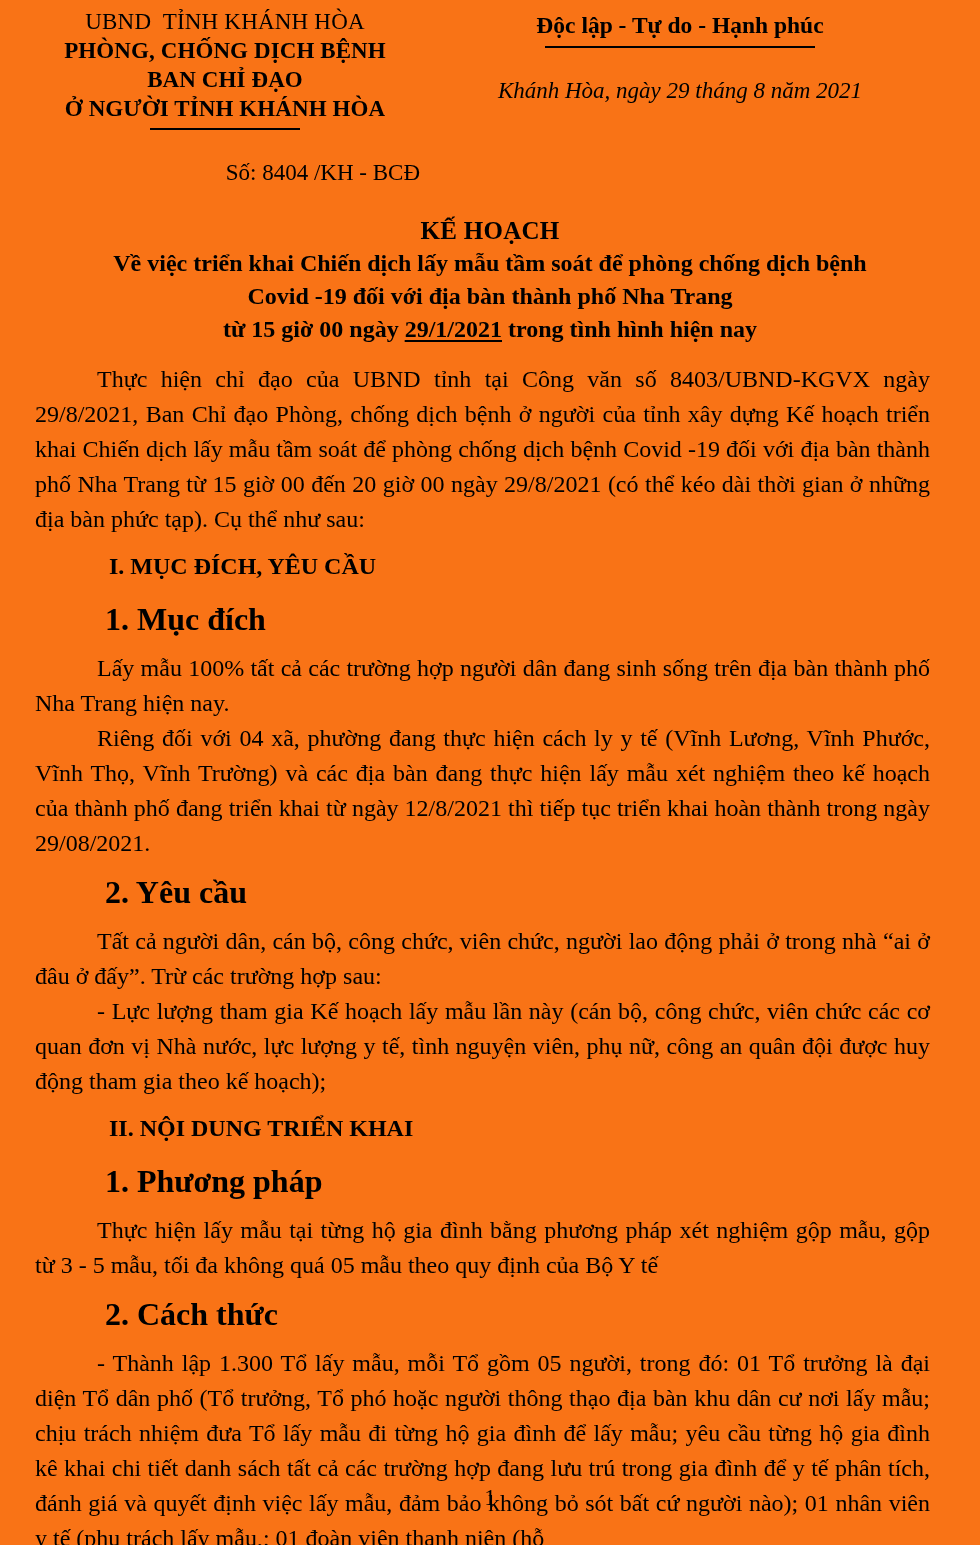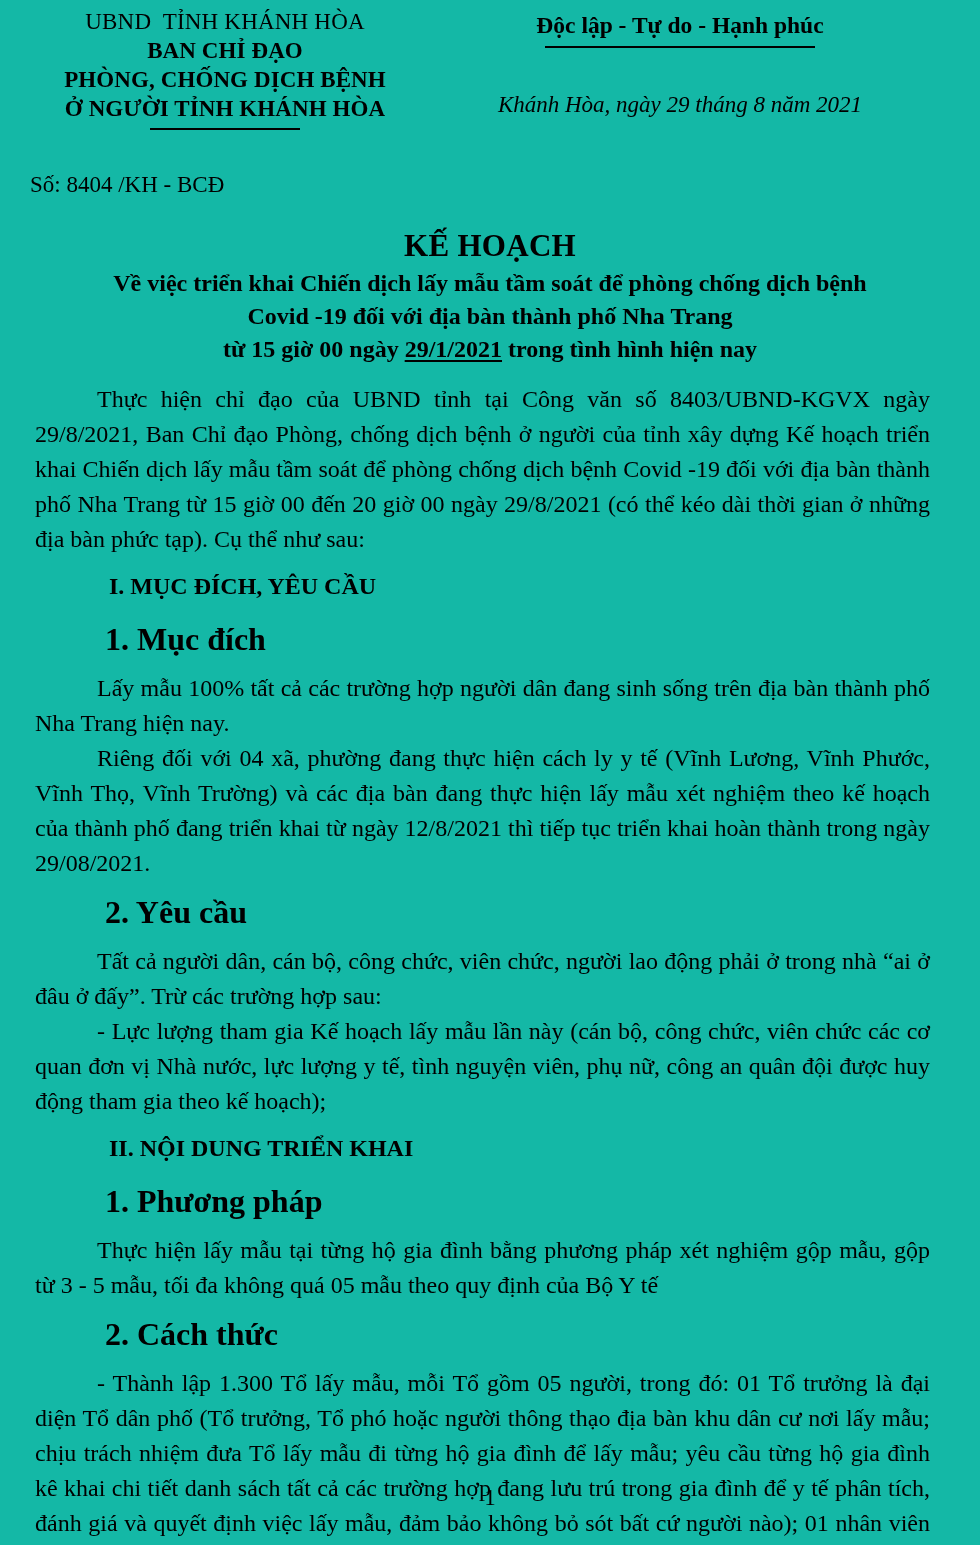--- a/index.html
+++ b/index.html
@@ -10,21 +10,21 @@
   }
   body {
     font-family: "Liberation Serif", "DejaVu Serif", serif;
     color: #000000;
   }
   .page {
     position: relative;
     width: 980px;
     height: 1545px;
     margin: 0 auto;
-    background: #14b8a6;
+    background: #f97316;
     overflow: hidden;
     box-sizing: border-box;
   }
 
   
   .doc-header {
     display: flex;
     flex-direction: row;
     align-items: flex-start;
     padding: 8px 40px 0 30px;
@@ -72,40 +72,40 @@
   }
   .rule-under-motto {
     width: 270px;
     height: 2px;
     background: #000;
     margin: 4px auto 0 auto;
   }
   .doc-number {
     font-size: 23px;
     font-weight: normal;
-    margin-top: 42px;
-    text-align: left;
+    margin-top: 30px;
+    text-align: right;
     white-space: pre;
   }
   .date-line {
     font-size: 23px;
     font-style: italic;
     font-weight: normal;
-    margin-top: 44px;
+    margin-top: 30px;
     text-align: center;
   }
 
   
   .title-block {
     text-align: center;
     margin-top: 28px;
     padding: 0 40px;
   }
   .title-main {
-    font-size: 31px;
+    font-size: 25px;
     font-weight: bold;
     line-height: 1.32;
     letter-spacing: 0.3px;
   }
   .title-sub {
     font-size: 24px;
     font-weight: bold;
     line-height: 1.38;
     text-align: center;
   }
@@ -155,22 +155,22 @@
 </style>
 </head>
 <body>
 
 <div class="page">
 
   <div class="doc-header">
 
     <div class="header-left">
       <div class="org-line-1">UBND  TỈNH KHÁNH HÒA</div>
+      <div class="org-line-bold">PHÒNG, CHỐNG DỊCH BỆNH</div>
       <div class="org-line-bold">BAN CHỈ ĐẠO</div>
-      <div class="org-line-bold">PHÒNG, CHỐNG DỊCH BỆNH</div>
       <div class="org-line-bold">Ở NGƯỜI TỈNH KHÁNH HÒA</div>
       <div class="rule-under-org"></div>
       <div class="doc-number">Số: 8404 /KH - BCĐ</div>
     </div>
 
     <div class="header-right">
       <div class="motto-line">Độc lập - Tự do - Hạnh phúc</div>
       <div class="rule-under-motto"></div>
       <div class="date-line">Khánh Hòa, ngày 29 tháng 8 năm 2021</div>
     </div>

